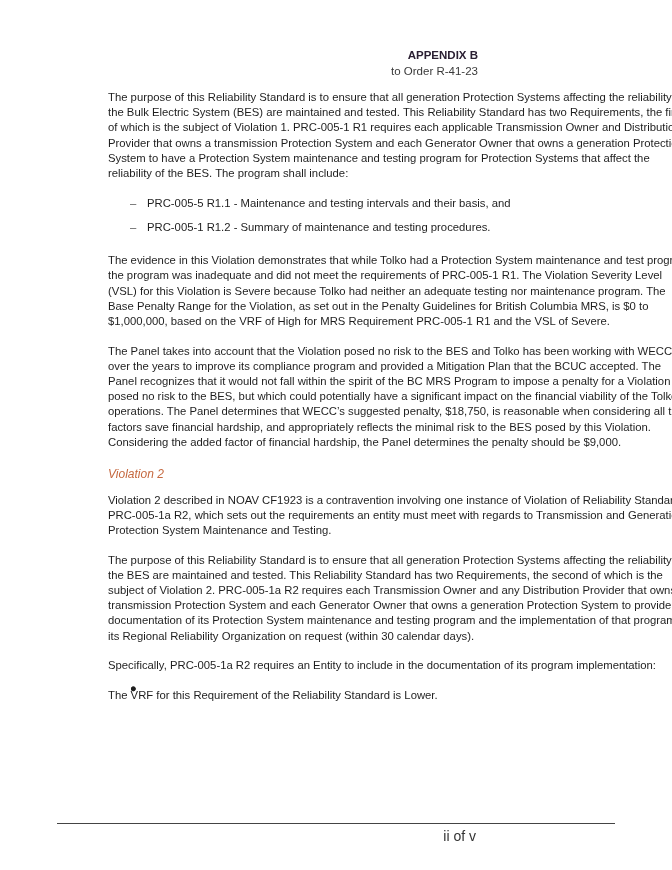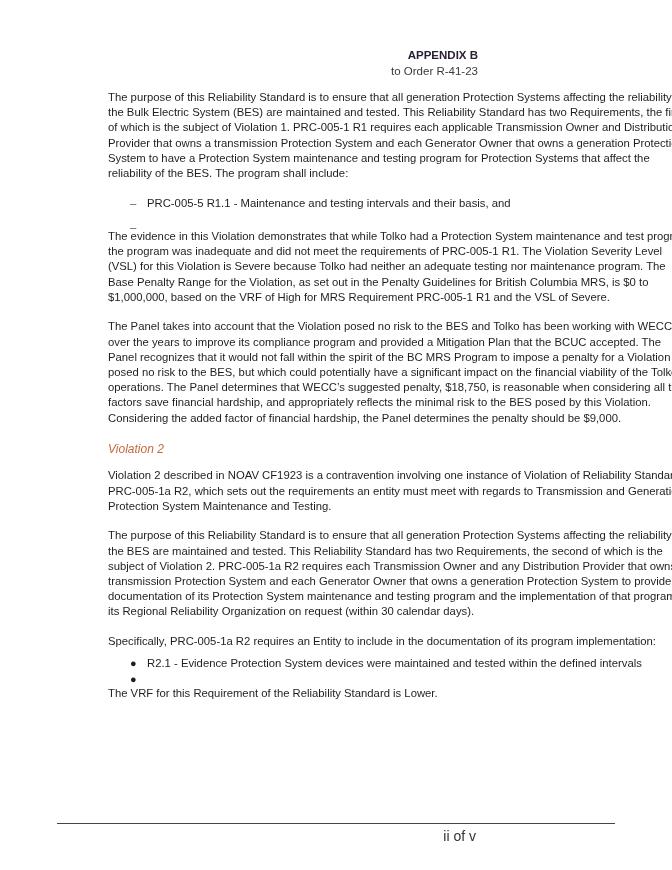--- a/index.html
+++ b/index.html
@@ -118,36 +118,36 @@
 
     <p>The purpose of this Reliability Standard is to ensure that all generation Protection Systems affecting the reliability of the Bulk Electric System (BES) are maintained and tested. This Reliability Standard has two Requirements, the first of which is the subject of Violation 1. PRC-005-1 R1 requires each applicable Transmission Owner and Distribution Provider that owns a transmission Protection System and each Generator Owner that owns a generation Protection System to have a Protection System maintenance and testing program for Protection Systems that affect the reliability of the BES. The program shall include:</p>
 
     <ul class="dash-list">
       <li>
         <span class="marker">–</span>
         <span>PRC-005-5 R1.1 - Maintenance and testing intervals and their basis, and</span>
       </li>
       <li>
         <span class="marker">–</span>
+        <span>PRC-005-1 R1.2 - Summary of maintenance and testing procedures.</span>
       </li>
     </ul>
 
     <p>The evidence in this Violation demonstrates that while Tolko had a Protection System maintenance and test program, the program was inadequate and did not meet the requirements of PRC-005-1 R1. The Violation Severity Level (VSL) for this Violation is Severe because Tolko had neither an adequate testing nor maintenance program. The Base Penalty Range for the Violation, as set out in the Penalty Guidelines for British Columbia MRS, is $0 to $1,000,000, based on the VRF of High for MRS Requirement PRC-005-1 R1 and the VSL of Severe.</p>
     <p>The Panel takes into account that the Violation posed no risk to the BES and Tolko has been working with WECC over the years to improve its compliance program and provided a Mitigation Plan that the BCUC accepted. The Panel recognizes that it would not fall within the spirit of the BC MRS Program to impose a penalty for a Violation that posed no risk to the BES, but which could potentially have a significant impact on the financial viability of the Tolko operations. The Panel determines that WECC’s suggested penalty, $18,750, is reasonable when considering all the factors save financial hardship, and appropriately reflects the minimal risk to the BES posed by this Violation. Considering the added factor of financial hardship, the Panel determines the penalty should be $9,000.</p>
 
     <h2 class="section-heading">Violation 2</h2>
 
     <p>Violation 2 described in NOAV CF1923 is a contravention involving one instance of Violation of Reliability Standard PRC-005-1a R2, which sets out the requirements an entity must meet with regards to Transmission and Generation Protection System Maintenance and Testing.</p>
     <p>The purpose of this Reliability Standard is to ensure that all generation Protection Systems affecting the reliability of the BES are maintained and tested. This Reliability Standard has two Requirements, the second of which is the subject of Violation 2. PRC-005-1a R2 requires each Transmission Owner and any Distribution Provider that owns a transmission Protection System and each Generator Owner that owns a generation Protection System to provide documentation of its Protection System maintenance and testing program and the implementation of that program to its Regional Reliability Organization on request (within 30 calendar days).</p>
     <p style="margin-bottom:7px">Specifically, PRC-005-1a R2 requires an Entity to include in the documentation of its program implementation:</p>
 
     <ul class="bullet-list">
       <li>
         <span class="marker">●</span>
-        <span>R2.1 - Evidence Protection System devices were maintained and tested within the defined intervals</span>
       </li>
       <li>
         <span class="marker">●</span>
       </li>
     </ul>
 
     <p>The VRF for this Requirement of the Reliability Standard is Lower.</p>
   </div>
 
   <div class="footer-rule"></div>

